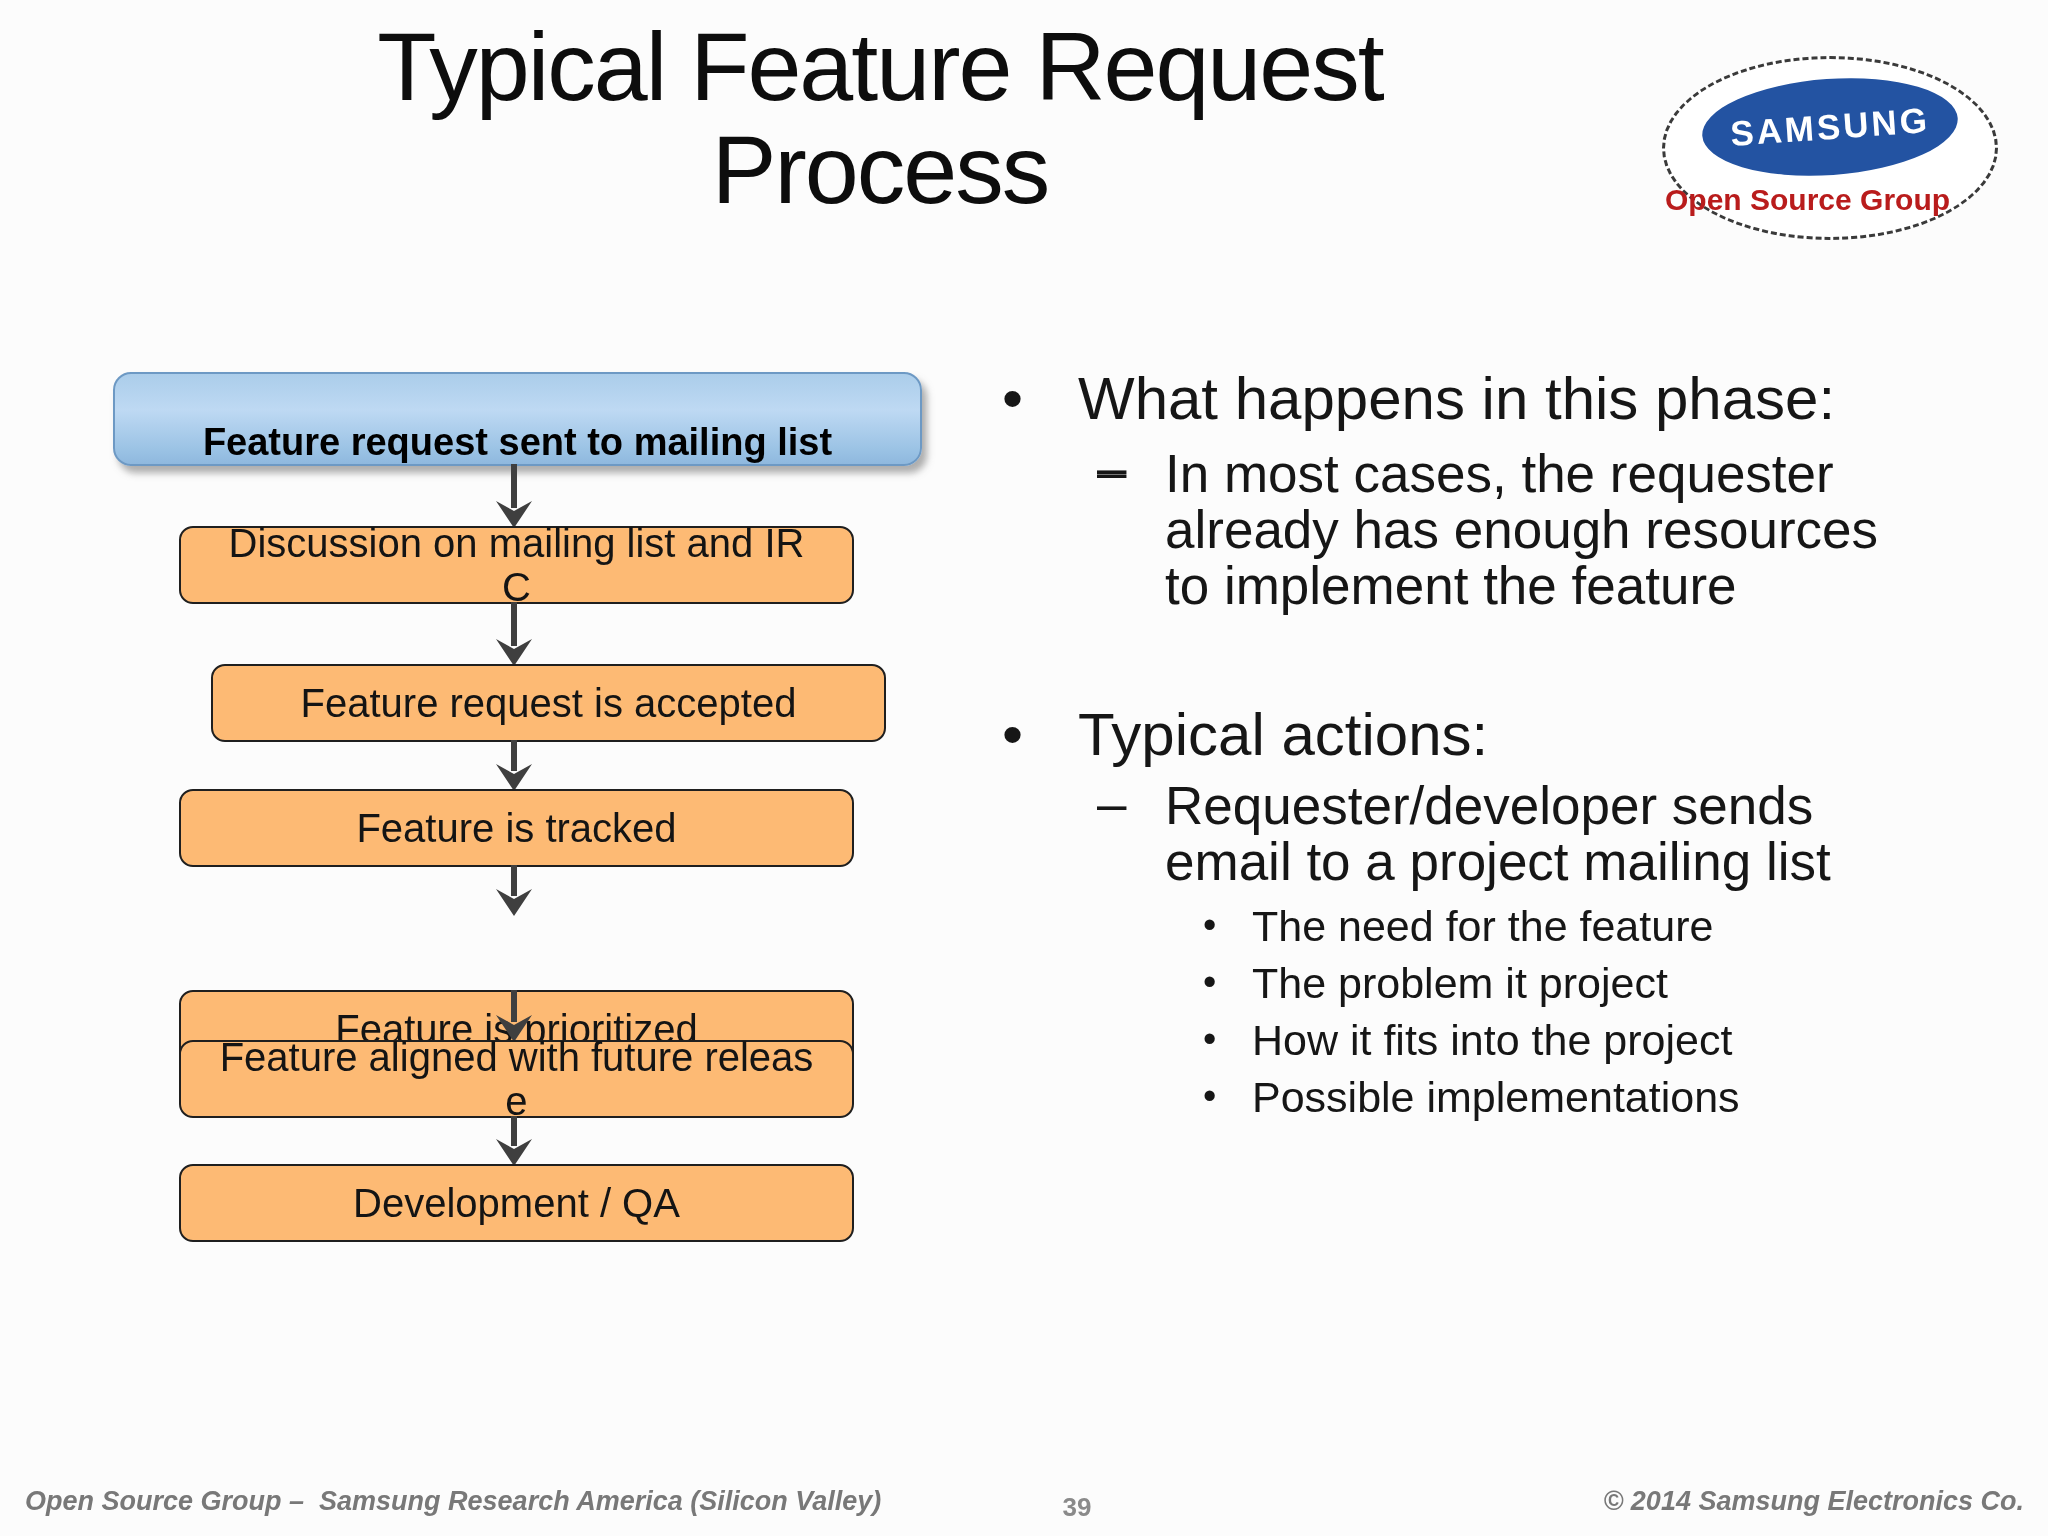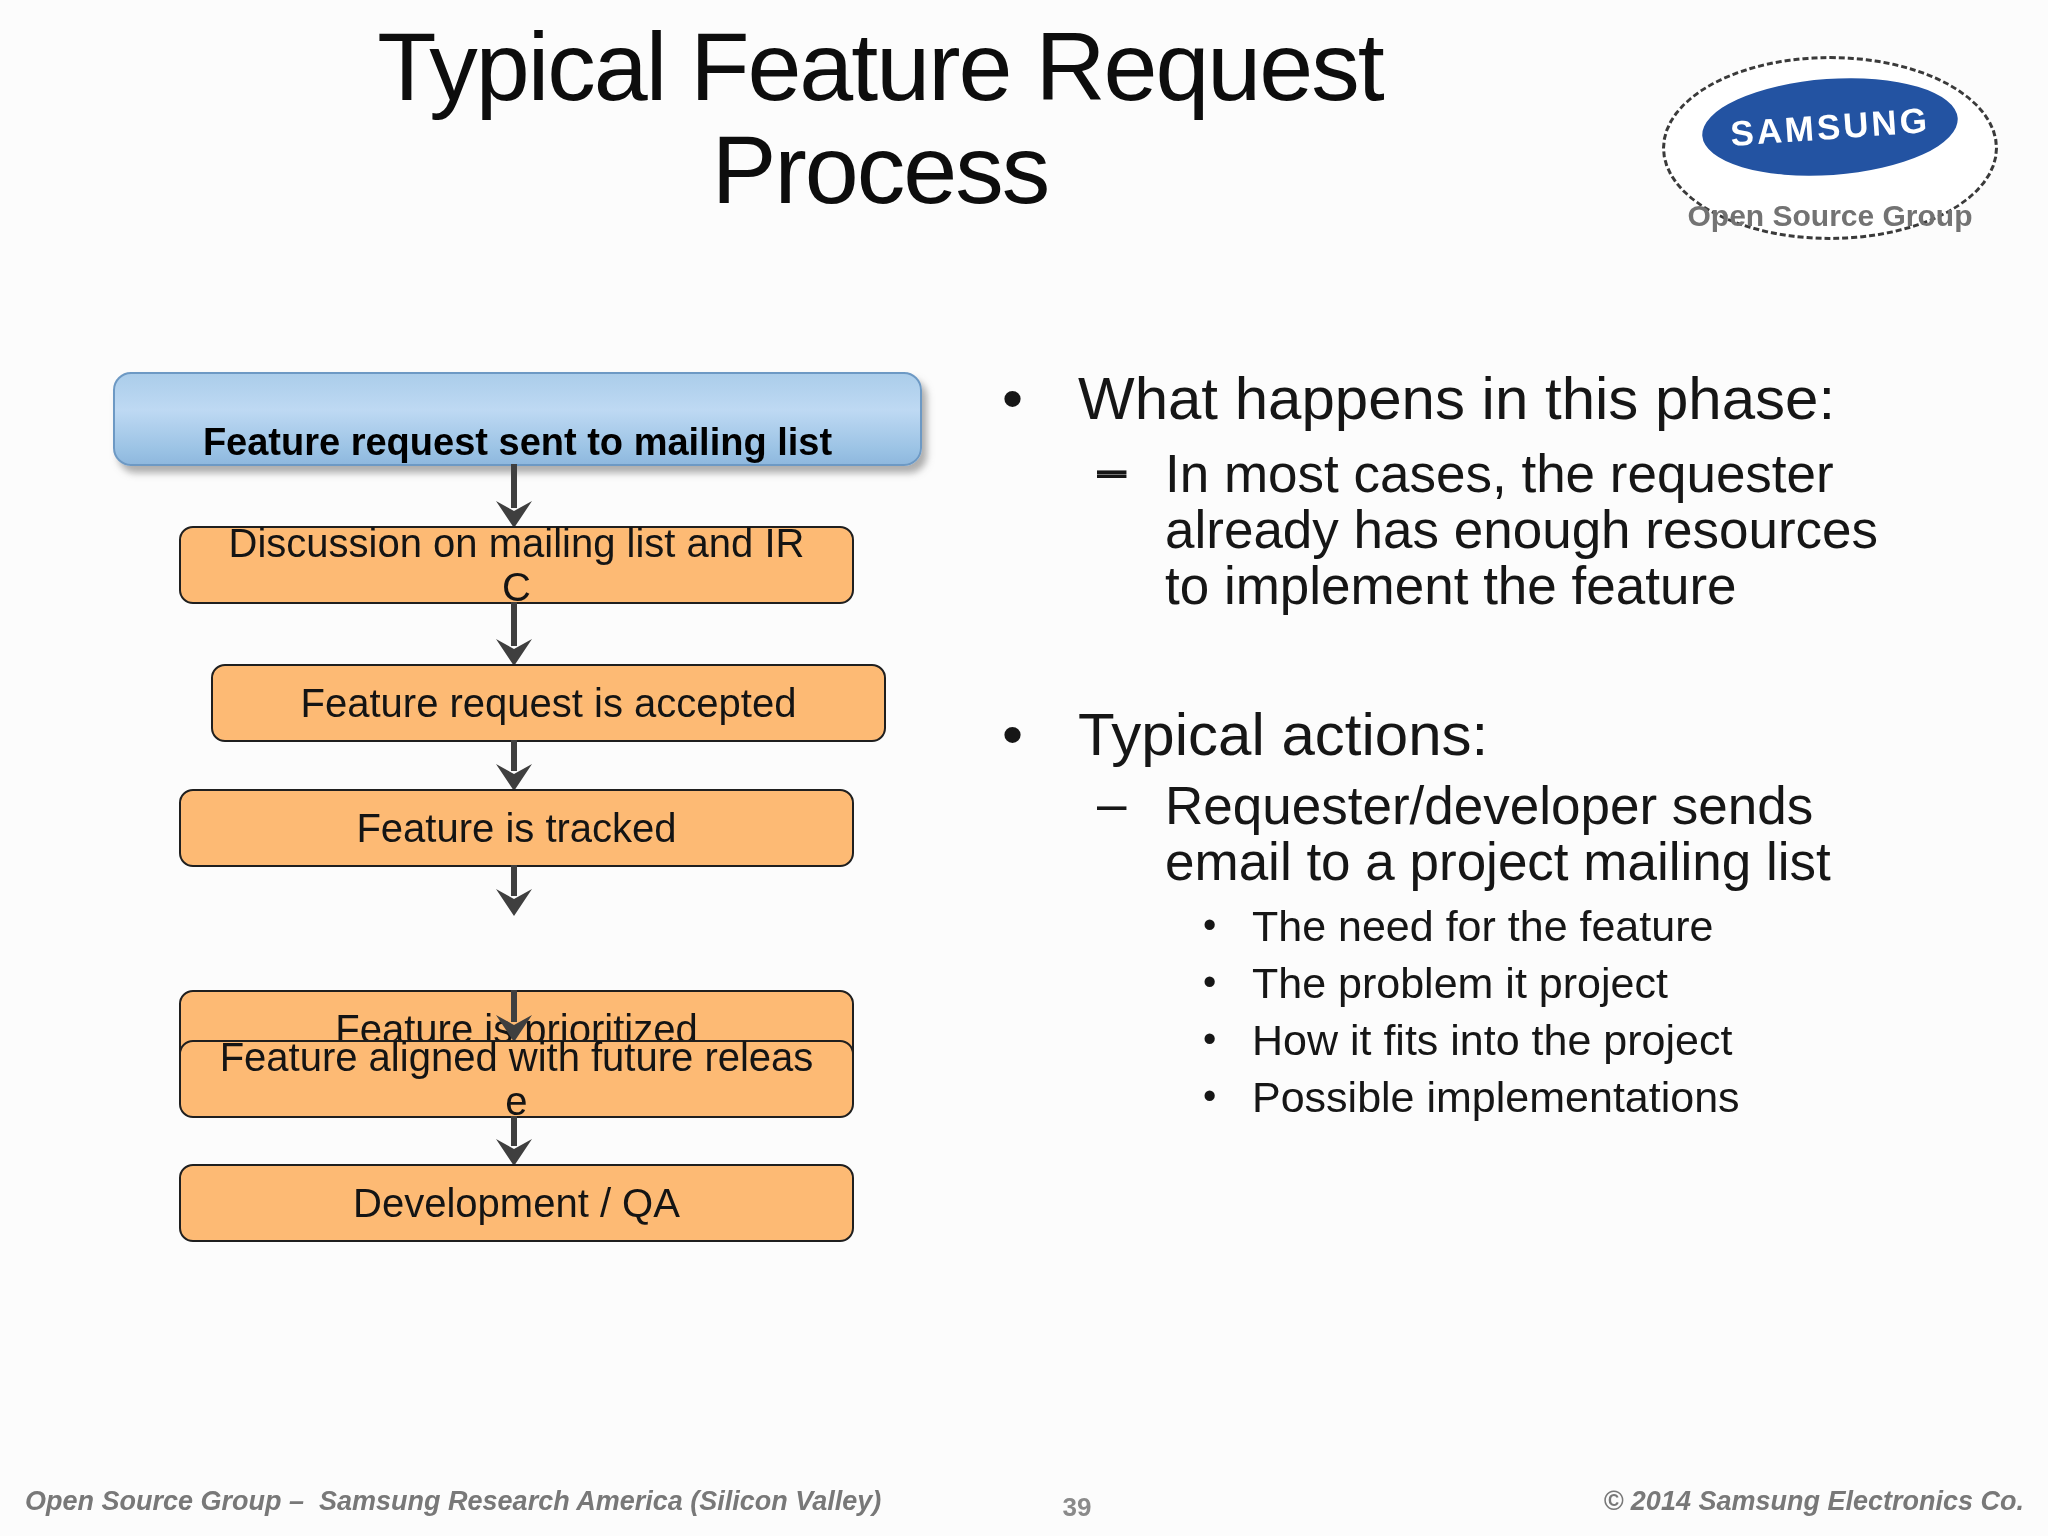--- a/index.html
+++ b/index.html
@@ -28,22 +28,22 @@
   .logo-ellipse{
     position:absolute;left:37px;top:20px;width:256px;height:96px;
     background:#2353a2;border-radius:50%;
     transform:rotate(-4deg);
     display:flex;align-items:center;justify-content:center;
   }
   .logo-brand{
     color:#ffffff;font-weight:bold;font-size:35px;letter-spacing:3px;
   }
   .logo-subtitle{
-    position:absolute;left:0;right:0;bottom:4px;text-align:center;
-    color:#737373;font-weight:bold;font-size:30px;
+    position:absolute;left:0;right:0;bottom:20px;text-align:left;
+    color:#b91c1c;font-weight:bold;font-size:30px;
   }
   
   .flow-box{
     position:absolute;left:179px;width:671px;height:74px;
     border:2px solid #1f1f1f;border-radius:14px;background:#fdba74;
     display:flex;align-items:center;justify-content:center;
     text-align:center;font-size:40px;line-height:1.1;color:#141414;
     white-space:pre-line;
   }
   .flow-box.start{

